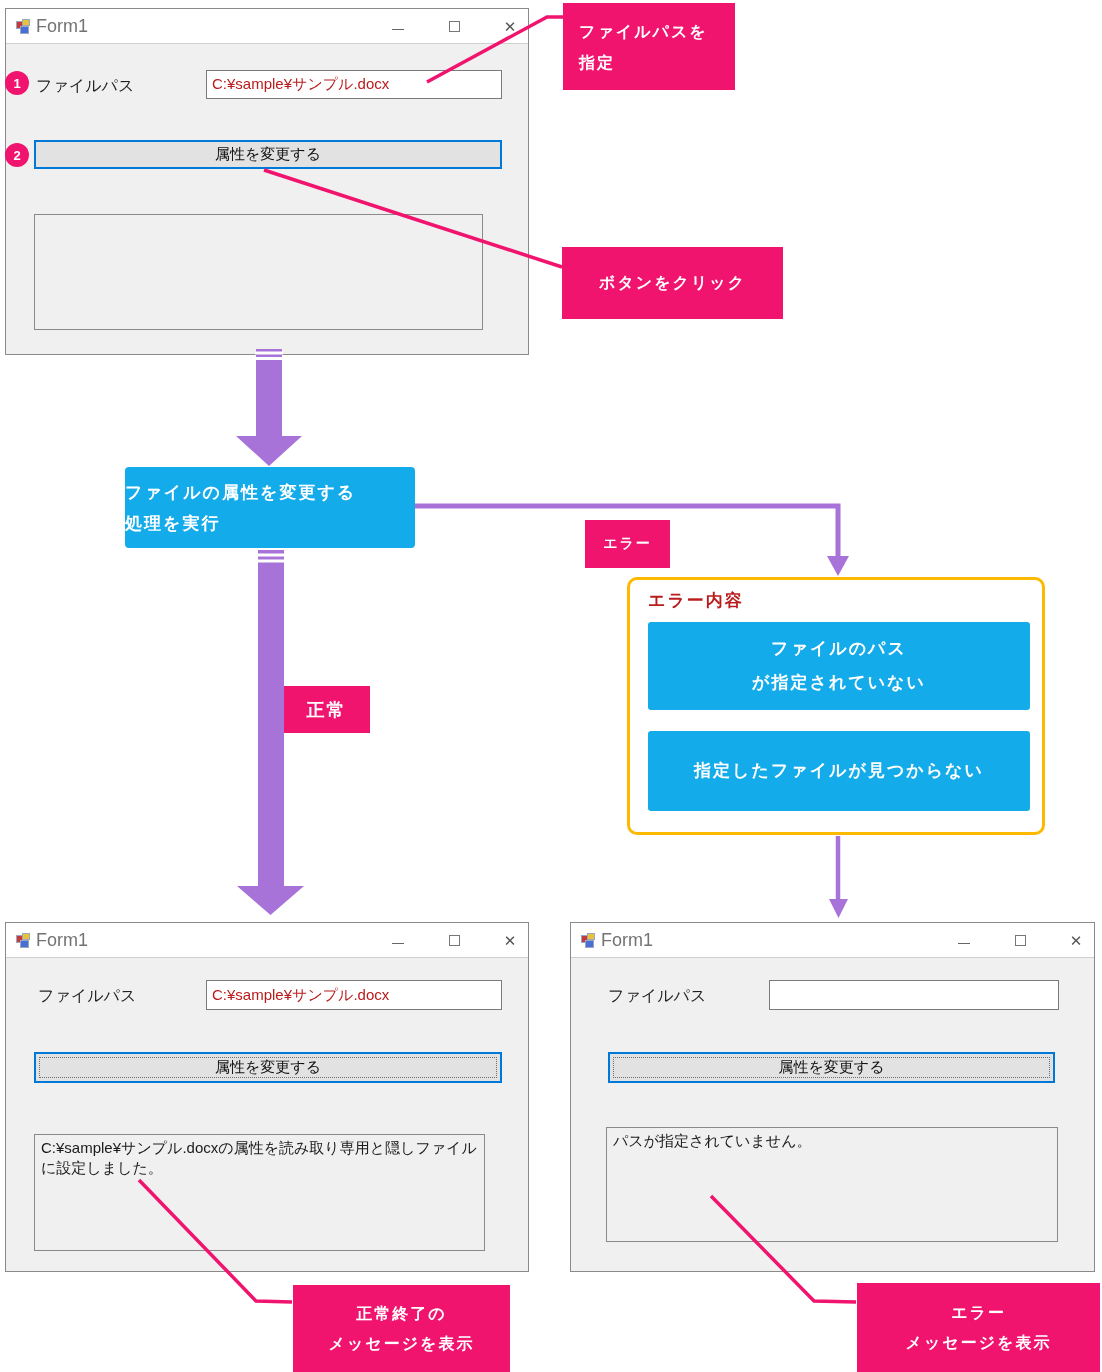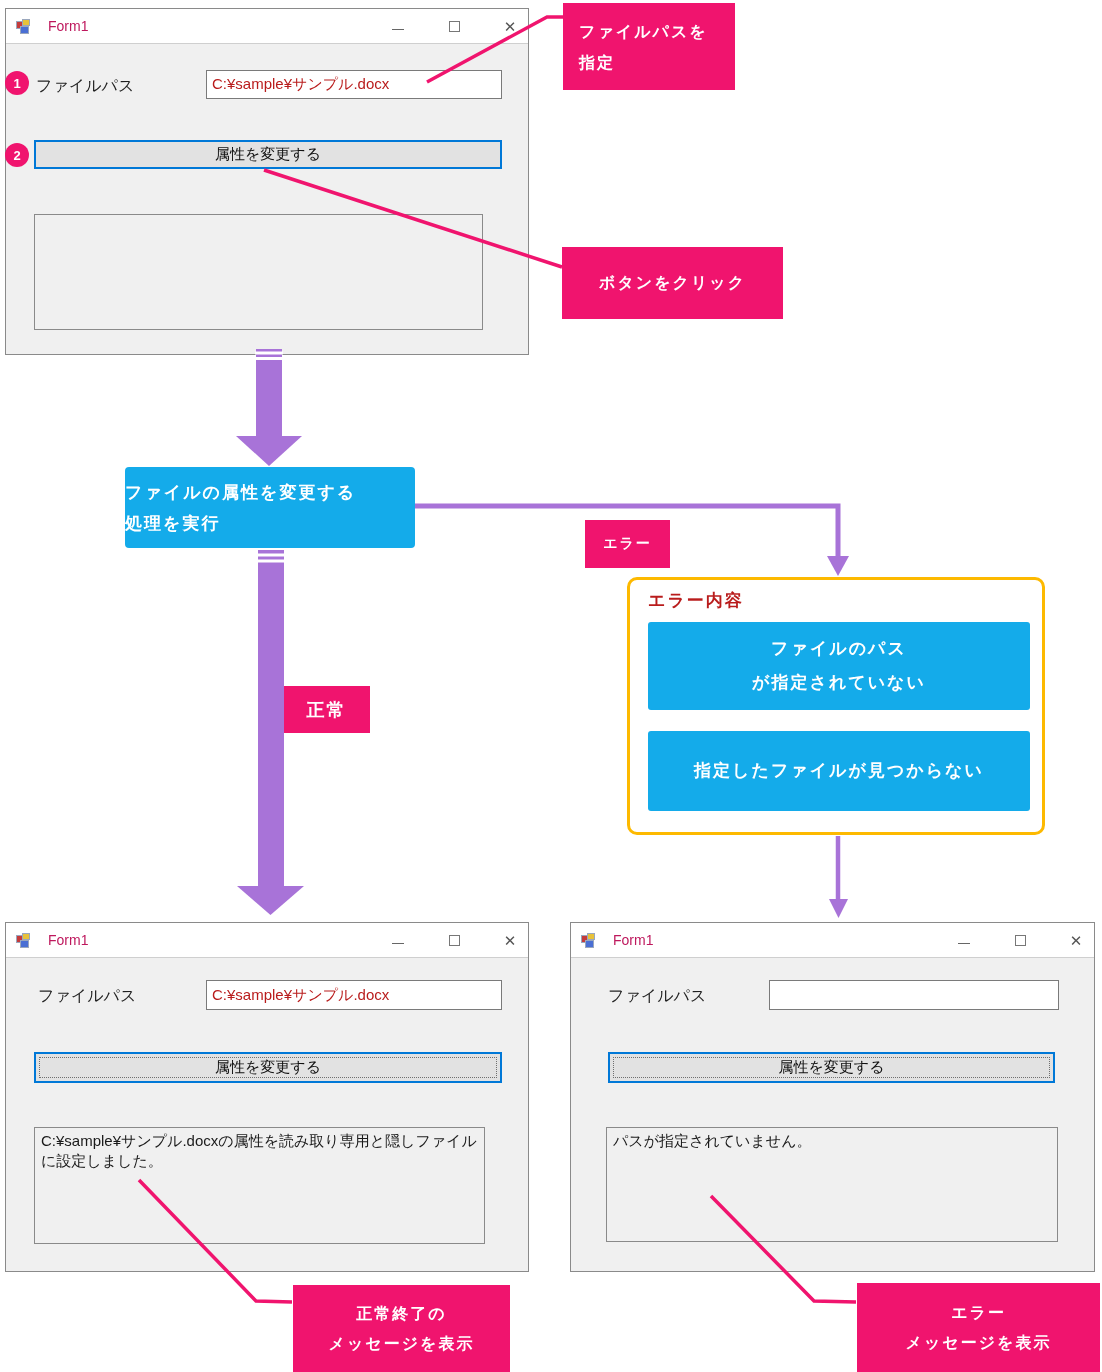--- a/index.html
+++ b/index.html
@@ -9,21 +9,21 @@
 
   
   .win { position:absolute; background:#f0f0f0; border:1px solid #8a8a8a; z-index:1; }
   .titlebar { position:absolute; left:0; top:0; right:0; height:35px; background:#ffffff;
               border-bottom:1px solid #cfcfcf; display:flex; align-items:center; }
   .appicon { width:16px; height:16px; margin-left:9px; position:relative; display:inline-block; }
   .appicon .sq { position:absolute; border:1px solid #9aa7bd; }
   .appicon .sq.r { left:1px; top:3px; width:7px; height:8px; background:#c53b3b; }
   .appicon .sq.y { left:7px; top:1px; width:8px; height:7px; background:#e8c23a; }
   .appicon .sq.b { left:5px; top:8px; width:9px; height:8px; background:#4a6fd4; }
-  .wtitle { margin-left:17px; font-size:14px; color:#be185d; }
+  .wtitle { margin-left:5px; font-size:18px; color:#737373; }
   .winbtns { position:absolute; right:10px; top:0; height:35px; display:flex; align-items:center; gap:40px; }
   .wbtn { width:16px; height:16px; display:flex; align-items:center; justify-content:center; color:#666; }
   .glyph-min { width:12px; height:0; border-top:1px solid #666; margin-top:6px; }
   .glyph-max { width:11px; height:11px; border:1px solid #777; }
   .glyph-close { font-size:15px; line-height:15px; color:#555; font-weight:400; }
 
   .fieldlabel { position:absolute; font-size:16px; color:#1f1f1f; }
   .tb { position:absolute; border:1px solid #7a7a7a; background:#fff; font-size:15px;
         padding:6px 5px; color:#b91c1c; font-family:inherit; }
   .formbtn { position:absolute; background:#e2e2e2; border:2px solid #0078d7; font-size:15px;
@@ -141,21 +141,21 @@
             <span class="glyph-max"></span>
           </span>
         <span class="wbtn">
             <span class="glyph-close">✕</span>
           </span>
       </span>
     </div>
     <span class="fieldlabel" style="left:32px; top:63px;">ファイルパス</span>
     <input class="tb" style="left: 200px; top: 57px; width: 296px; height: 30px;" value="C:¥sample¥サンプル.docx">
     <button class="formbtn dotted" style="left:28px; top:129px; width:468px; height:31px;">属性を変更する</button>
-    <div class="msgbox" style="left:28px; top:204px; width:451px; height:117px;">C:¥sample¥サンプル.docxの属性を読み取り専用と隠しファイルに設定しました。</div>
+    <div class="msgbox" style="left:28px; top:211px; width:451px; height:117px;">C:¥sample¥サンプル.docxの属性を読み取り専用と隠しファイルに設定しました。</div>
   </div>
 
   <div class="win" style="left:570px; top:922px; width:525px; height:350px;">
     <div class="titlebar">
       <span class="appicon">
         <span class="sq r"></span>
           <span class="sq y"></span>
           <span class="sq b"></span>
       </span>
       <span class="wtitle">Form1</span>

